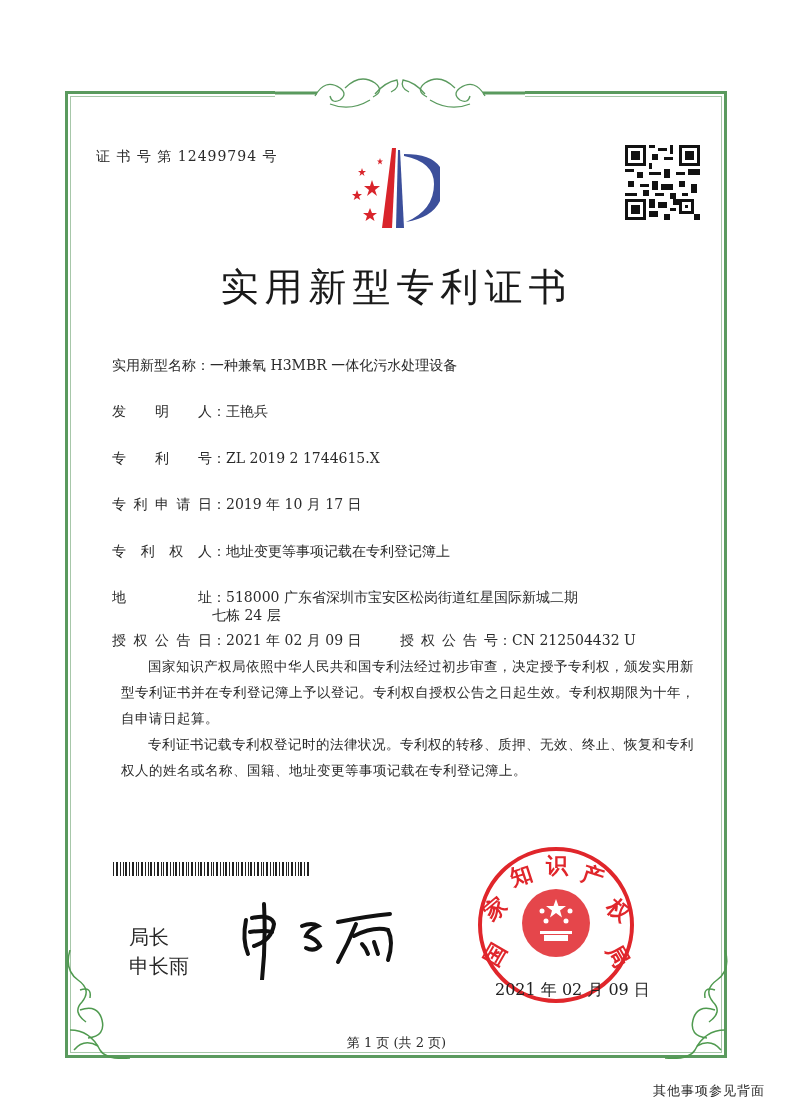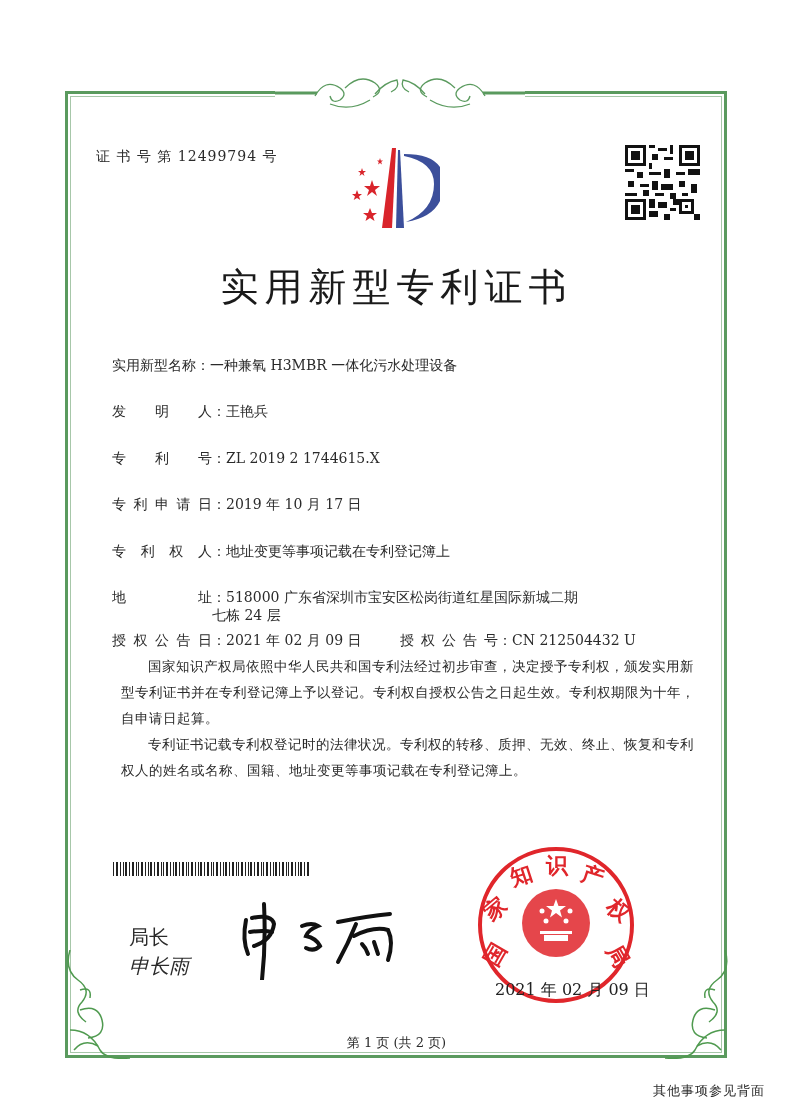--- a/index.html
+++ b/index.html
@@ -284,21 +284,21 @@
     <rect x="178" y="0" width="2" height="14"></rect>
       <rect x="182" y="0" width="1" height="14"></rect>
       <rect x="185" y="0" width="1" height="14"></rect>
     <rect x="187" y="0" width="2" height="14"></rect>
       <rect x="191" y="0" width="1" height="14"></rect>
       <rect x="194" y="0" width="2" height="14"></rect>
   </g>
 </svg>
 
 <div class="director" style="top:924px;">局长</div>
-<div class="director" style="top:953px;font-style:italic;">申长雨</div>
+<div class="director" style="top:953px;">申长雨</div>
 
 <svg class="signature" viewBox="0 0 170 80">
   <g fill="none" stroke="#111" stroke-width="4" stroke-linecap="round">
     <path d="M8 20 q-4 20 2 34"></path>
     <path d="M14 18 q20 -4 22 6 q-2 16 -20 22"></path>
     <path d="M12 32 q14 -2 22 0"></path>
     <path d="M26 4 q2 40 -2 76"></path>
     <path d="M64 26 q10 -4 16 0 q-10 4 -12 10 q10 2 14 10 q-6 6 -14 2"></path>
     <path d="M100 22 q30 -6 52 -8"></path>
     <path d="M118 24 q-8 20 -18 38"></path>

